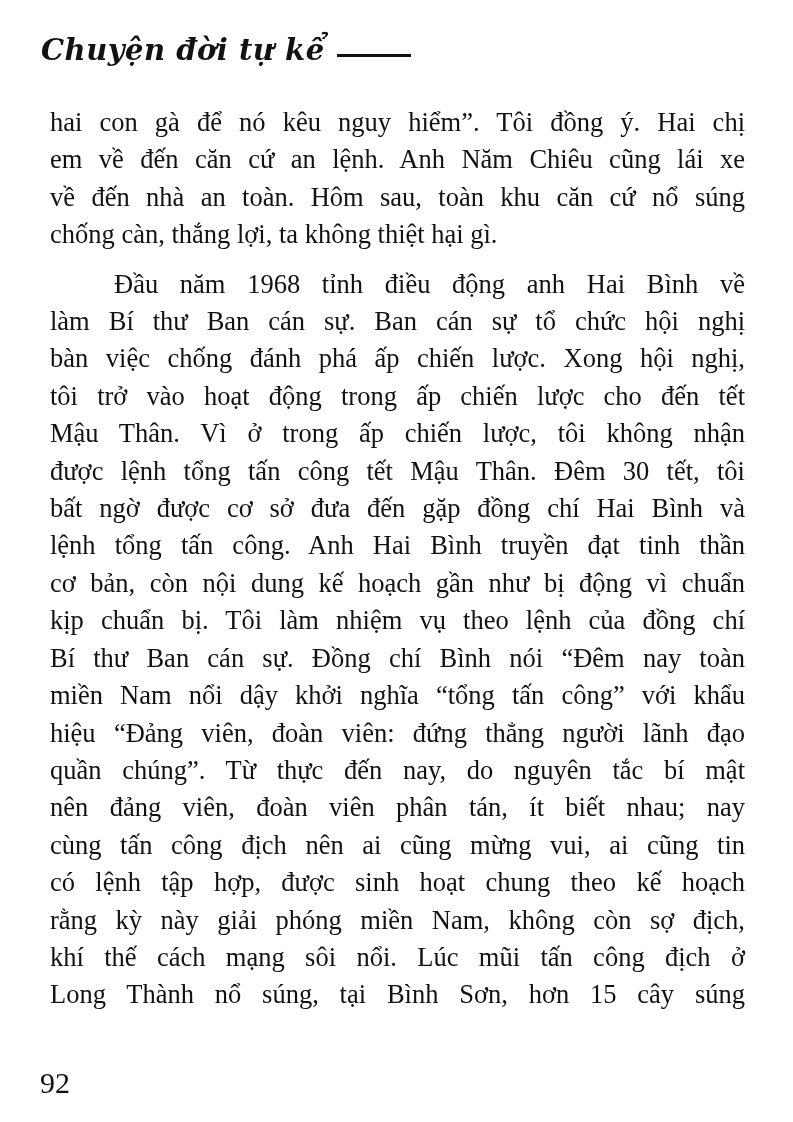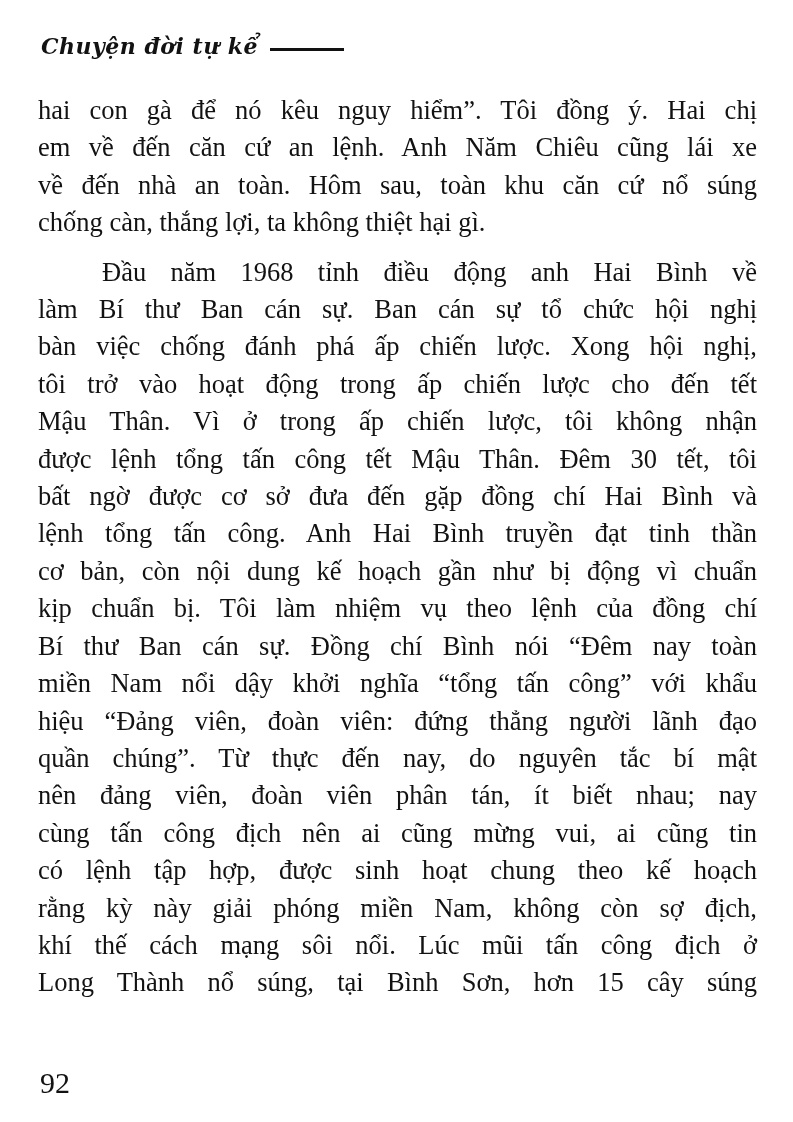--- a/index.html
+++ b/index.html
@@ -20,21 +20,21 @@
   .running-head {
     position: absolute;
     left: 41px;
     top: 33px;
     white-space: nowrap;
   }
   .head-title {
     font-family: "DejaVu Serif", serif;
     font-style: italic;
     font-weight: 700;
-    font-size: 22px;
+    font-size: 29px;
     letter-spacing: 0.5px;
     color: #121212;
     text-align: right;
   }
   .head-rule {
     display: inline-block;
     width: 74px;
     height: 3px;
     background: #121212;
     margin-left: 12px;
@@ -42,21 +42,21 @@
   }
   .body-text {
     position: absolute;
     left: 38px;
     top: 92px;
     width: 719px;
     font-size: 26.5px;
     line-height: 37.4px;
     color: #121212;
   }
-  .para { margin: 0; }
+  .para { margin: 12px; }
   .para + .para { margin-top: 12px; }
   .line {
     text-align: justify;
     text-align-last: justify;
   }
   .line.no-just {
     text-align-last: left;
   }
   .para.indent-first .line:first-child {
     text-indent: 64px;

